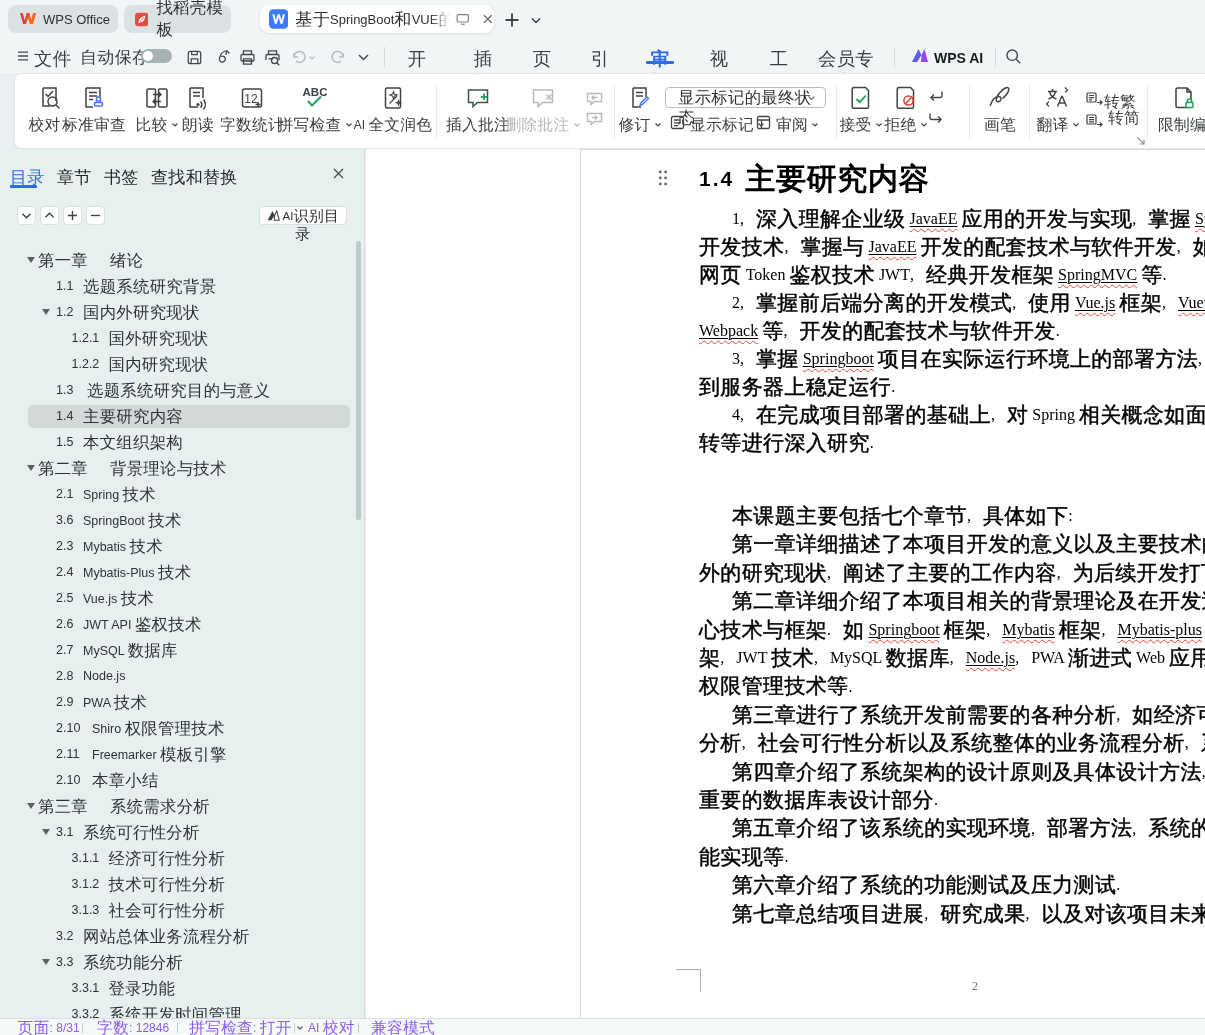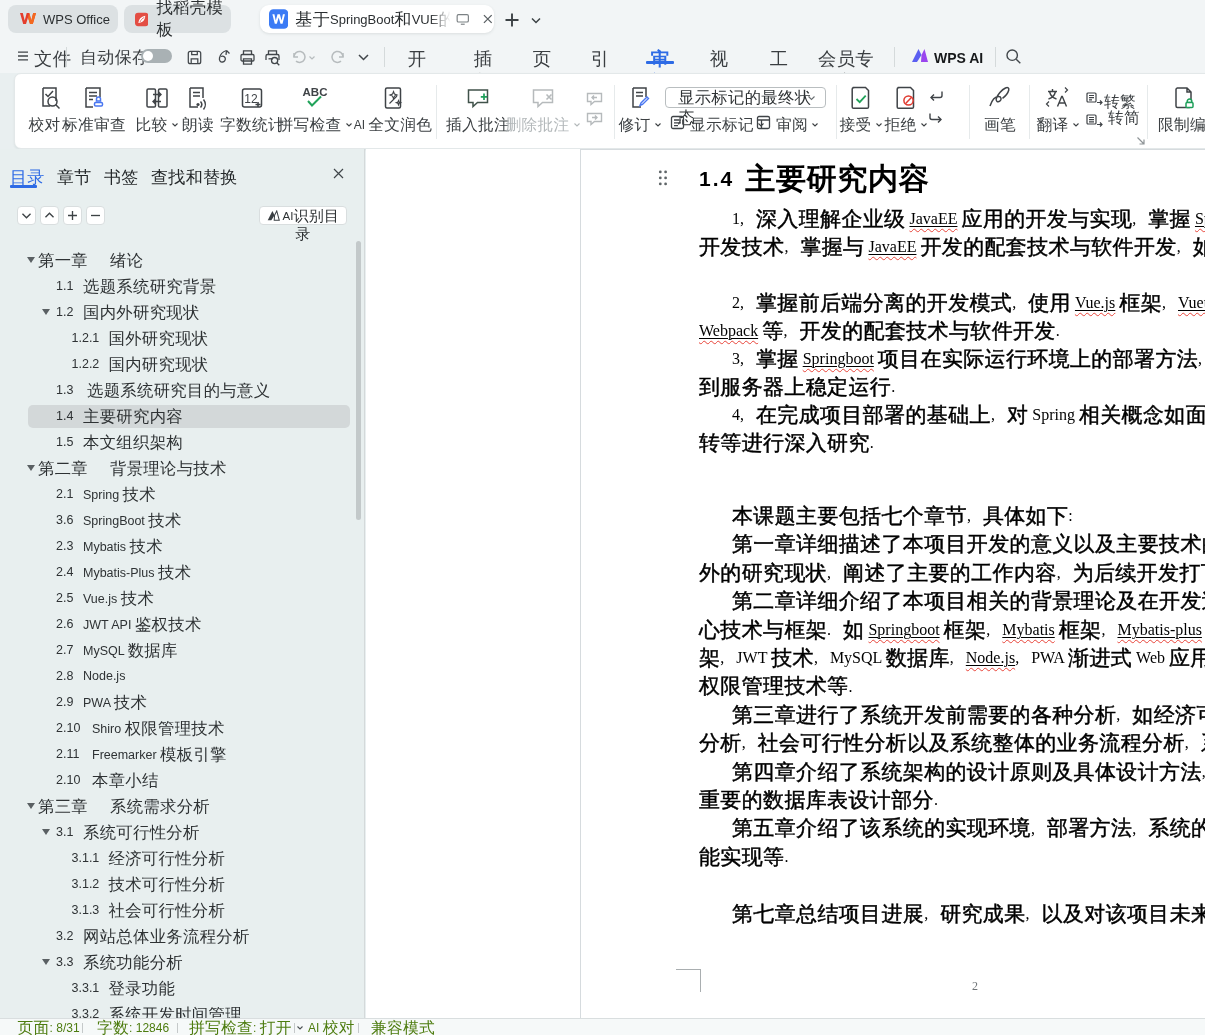--- a/index.html
+++ b/index.html
@@ -27,21 +27,21 @@
 .sbtn{position:absolute;top:57px;width:19px;height:19px;background:#fff;border:1px solid #d9dedf;border-radius:4px}
 
 #docarea{position:absolute;left:366px;top:149px;width:839px;height:869px;background:#ffffff}
 #page{position:absolute;left:214px;top:0;width:700px;height:869px;background:#fff;box-shadow:inset 1px 1px 0 #d6dbde}
 .dl{position:absolute;height:28px;line-height:28px;font-size:16px;font-family:"Liberation Serif",serif;color:#000;white-space:nowrap}
 .dl i.c{font-family:"Liberation Sans",sans-serif;-webkit-text-stroke:.45px #000}
 .hd{position:absolute;height:28px;line-height:28px;font-size:23px;font-weight:bold;color:#000;white-space:nowrap}
 .wv{text-decoration:underline wavy #e8443a;text-decoration-thickness:1px;text-underline-offset:4px}
 .un{text-decoration:underline solid #000;text-decoration-thickness:1px;text-underline-offset:2px}
 
-#status{position:absolute;left:0;top:1018px;width:1205px;height:17px;background:#f6f9f9;border-top:1px solid #d9dedf;font-size:12px;color:#4d7c0f}
+#status{position:absolute;left:0;top:1018px;width:1205px;height:17px;background:#f6f9f9;border-top:1px solid #d9dedf;font-size:12px;color:#8b5cf6}
 .st{position:absolute;top:1.5px;height:14px;line-height:14px;white-space:nowrap}
 </style></head><body>
 
 <div id="tabbar"></div>
 <div id="menurow"></div>
 <div class="tab" style="left:8px;width:110px">
     <svg width="18" height="16" viewBox="0 0 18 16" style="margin:0 6px 0 11px">
       <path d="M1 2 L4.2 13 L7 13 L9 6.5 L11 13 L13.8 13 L17 2 L14.2 2 L12.3 9.5 L10.3 2 L7.7 2 L5.7 9.5 L3.8 2 Z" fill="#e43d2c"></path>
       <path d="M9 6.5 L11 13 L13.8 13 L17 2 L14.2 2 L12.3 9.5 L10.3 2" fill="#f46a1f"></path>
     </svg>
@@ -405,39 +405,41 @@
       <circle cx="294.29999999999995" cy="22.900000000000006" r="1.4" fill="#5f6568"></circle>
       <circle cx="299.6" cy="22.900000000000006" r="1.4" fill="#5f6568"></circle>
       <circle cx="294.29999999999995" cy="28.900000000000006" r="1.4" fill="#5f6568"></circle>
       <circle cx="299.6" cy="28.900000000000006" r="1.4" fill="#5f6568"></circle>
       <circle cx="294.29999999999995" cy="34.900000000000006" r="1.4" fill="#5f6568"></circle>
       <circle cx="299.6" cy="34.900000000000006" r="1.4" fill="#5f6568"></circle>
     </svg>
 <div class="hd" style="left:333px;top:15px"><span style="font-size:21px;letter-spacing:2px">1.4</span><i class="c" style="margin-left:11px">主要研究内容</i></div>
 <div class="dl" style="left:366px;top:55.5px">1<b class="p">,</b><i class="c">深入理解企业级</i> <span class="wv"><span class="un">JavaEE</span></span> <i class="c">应用的开发与实现</i><b class="p">,</b><i class="c">掌握</i> <span class="wv"><span class="un">Springboot</span></span>  </div>
 <div class="dl" style="left:333px;top:83.5px"><i class="c">开发技术</i><b class="p">,</b><i class="c">掌握与</i> <span class="wv"><span class="un">JavaEE</span></span> <i class="c">开发的配套技术与软件开发</i><b class="p">,</b><i class="c">如权限管理框架</i></div>
+<div class="dl" style="left:333px;top:111.5px"><i class="c">网页</i> Token <i class="c">鉴权技术</i> JWT<b class="p">,</b><i class="c">经典开发框架</i> <span class="wv"><span class="un">SpringMVC</span></span> <i class="c">等</i><b class="p">.</b></div>
 <div class="dl" style="left:366px;top:139.5px">2<b class="p">,</b><i class="c">掌握前后端分离的开发模式</i><b class="p">,</b><i class="c">使用</i> <span class="wv"><span class="un">Vue.js</span></span> <i class="c">框架</i><b class="p">,</b><span class="wv"><span class="un">Vuetify</span></span> UI A</div>
 <div class="dl" style="left:333px;top:167.5px"><span class="wv"><span class="un">Webpack</span></span> <i class="c">等</i><b class="p">,</b><i class="c">开发的配套技术与软件开发</i><b class="p">.</b></div>
 <div class="dl" style="left:366px;top:195.5px">3<b class="p">,</b><i class="c">掌握</i> <span class="wv"><span class="un">Springboot</span></span> <i class="c">项目在实际运行环境上的部署方法</i><b class="p">,</b></div>
 <div class="dl" style="left:333px;top:223.5px"><i class="c">到服务器上稳定运行</i><b class="p">.</b></div>
 <div class="dl" style="left:366px;top:251.5px">4<b class="p">,</b><i class="c">在完成项目部署的基础上</i><b class="p">,</b><i class="c">对</i> Spring <i class="c">相关概念如面向切面编程</i></div>
 <div class="dl" style="left:333px;top:279.5px"><i class="c">转等进行深入研究</i><b class="p">.</b></div>
 <div class="dl" style="left:366px;top:353.0px"><i class="c">本课题主要包括七个章节</i><b class="p">,</b><i class="c">具体如下</i><b class="p">:</b></div>
 <div class="dl" style="left:366px;top:381.4px"><i class="c">第一章详细描述了本项目开发的意义以及主要技术的研究来源</i></div>
 <div class="dl" style="left:333px;top:409.8px"><i class="c">外的研究现状</i><b class="p">,</b><i class="c">阐述了主要的工作内容</i><b class="p">,</b><i class="c">为后续开发打下基础</i></div>
 <div class="dl" style="left:366px;top:438.2px"><i class="c">第二章详细介绍了本项目相关的背景理论及在开发过程中主要采用</i></div>
 <div class="dl" style="left:333px;top:466.6px"><i class="c">心技术与框架</i><b class="p">.</b><i class="c">如</i> <span class="wv"><span class="un">Springboot</span></span> <i class="c">框架</i><b class="p">,</b><span class="wv"><span class="un">Mybatis</span></span> <i class="c">框架</i><b class="p">,</b><span class="wv"><span class="un">Mybatis-plus</span></span> </div>
 <div class="dl" style="left:333px;top:495.0px"><i class="c">架</i><b class="p">,</b>JWT <i class="c">技术</i><b class="p">,</b>MySQL <i class="c">数据库</i><b class="p">,</b><span class="wv"><span class="un">Node.js</span></span><b class="p">,</b>PWA <i class="c">渐进式</i> Web <i class="c">应用技术</i></div>
 <div class="dl" style="left:333px;top:523.4px"><i class="c">权限管理技术等</i><b class="p">.</b></div>
 <div class="dl" style="left:366px;top:551.8px"><i class="c">第三章进行了系统开发前需要的各种分析</i><b class="p">,</b><i class="c">如经济可行性分析</i></div>
 <div class="dl" style="left:333px;top:580.2px"><i class="c">分析</i><b class="p">,</b><i class="c">社会可行性分析以及系统整体的业务流程分析</i><b class="p">,</b><i class="c">系统具体功能分析</i></div>
 <div class="dl" style="left:366px;top:608.6px"><i class="c">第四章介绍了系统架构的设计原则及具体设计方法</i><b class="p">,</b></div>
 <div class="dl" style="left:333px;top:637.0px"><i class="c">重要的数据库表设计部分</i><b class="p">.</b></div>
 <div class="dl" style="left:366px;top:665.4px"><i class="c">第五章介绍了该系统的实现环境</i><b class="p">,</b><i class="c">部署方法</i><b class="p">,</b><i class="c">系统的架构实现以及详</i></div>
 <div class="dl" style="left:333px;top:693.8px"><i class="c">能实现等</i><b class="p">.</b></div>
+<div class="dl" style="left:366px;top:722.2px"><i class="c">第六章介绍了系统的功能测试及压力测试</i><b class="p">.</b></div>
 <div class="dl" style="left:366px;top:750.6px"><i class="c">第七章总结项目进展</i><b class="p">,</b><i class="c">研究成果</i><b class="p">,</b><i class="c">以及对该项目未来的展望</i></div>
 <svg class="abs" style="left:308px;top:819px" width="30" height="26" viewBox="0 0 30 26">
       <path d="M2 1.5 H27 M26.5 1 V24" stroke="#a9aeb0" stroke-width="1" fill="none"></path>
     </svg>
 <div class="abs" style="left:606px;top:830px;font-family:'Liberation Serif',serif;font-size:12px;color:#6f7477">2</div>
 </div>
 <div id="status">
 <div class="st" style="left:17.5px"><i class="c">页面</i>: 8/31</div>
 <div class="st" style="left:97px"><i class="c">字数</i>: 12846</div>
 <div class="st" style="left:189px"><i class="c">拼写检查</i>: <i class="c">打开</i><svg style="display:inline-block;vertical-align:1px;margin-left:4px" width="8" height="6" viewBox="0 0 8 6">

